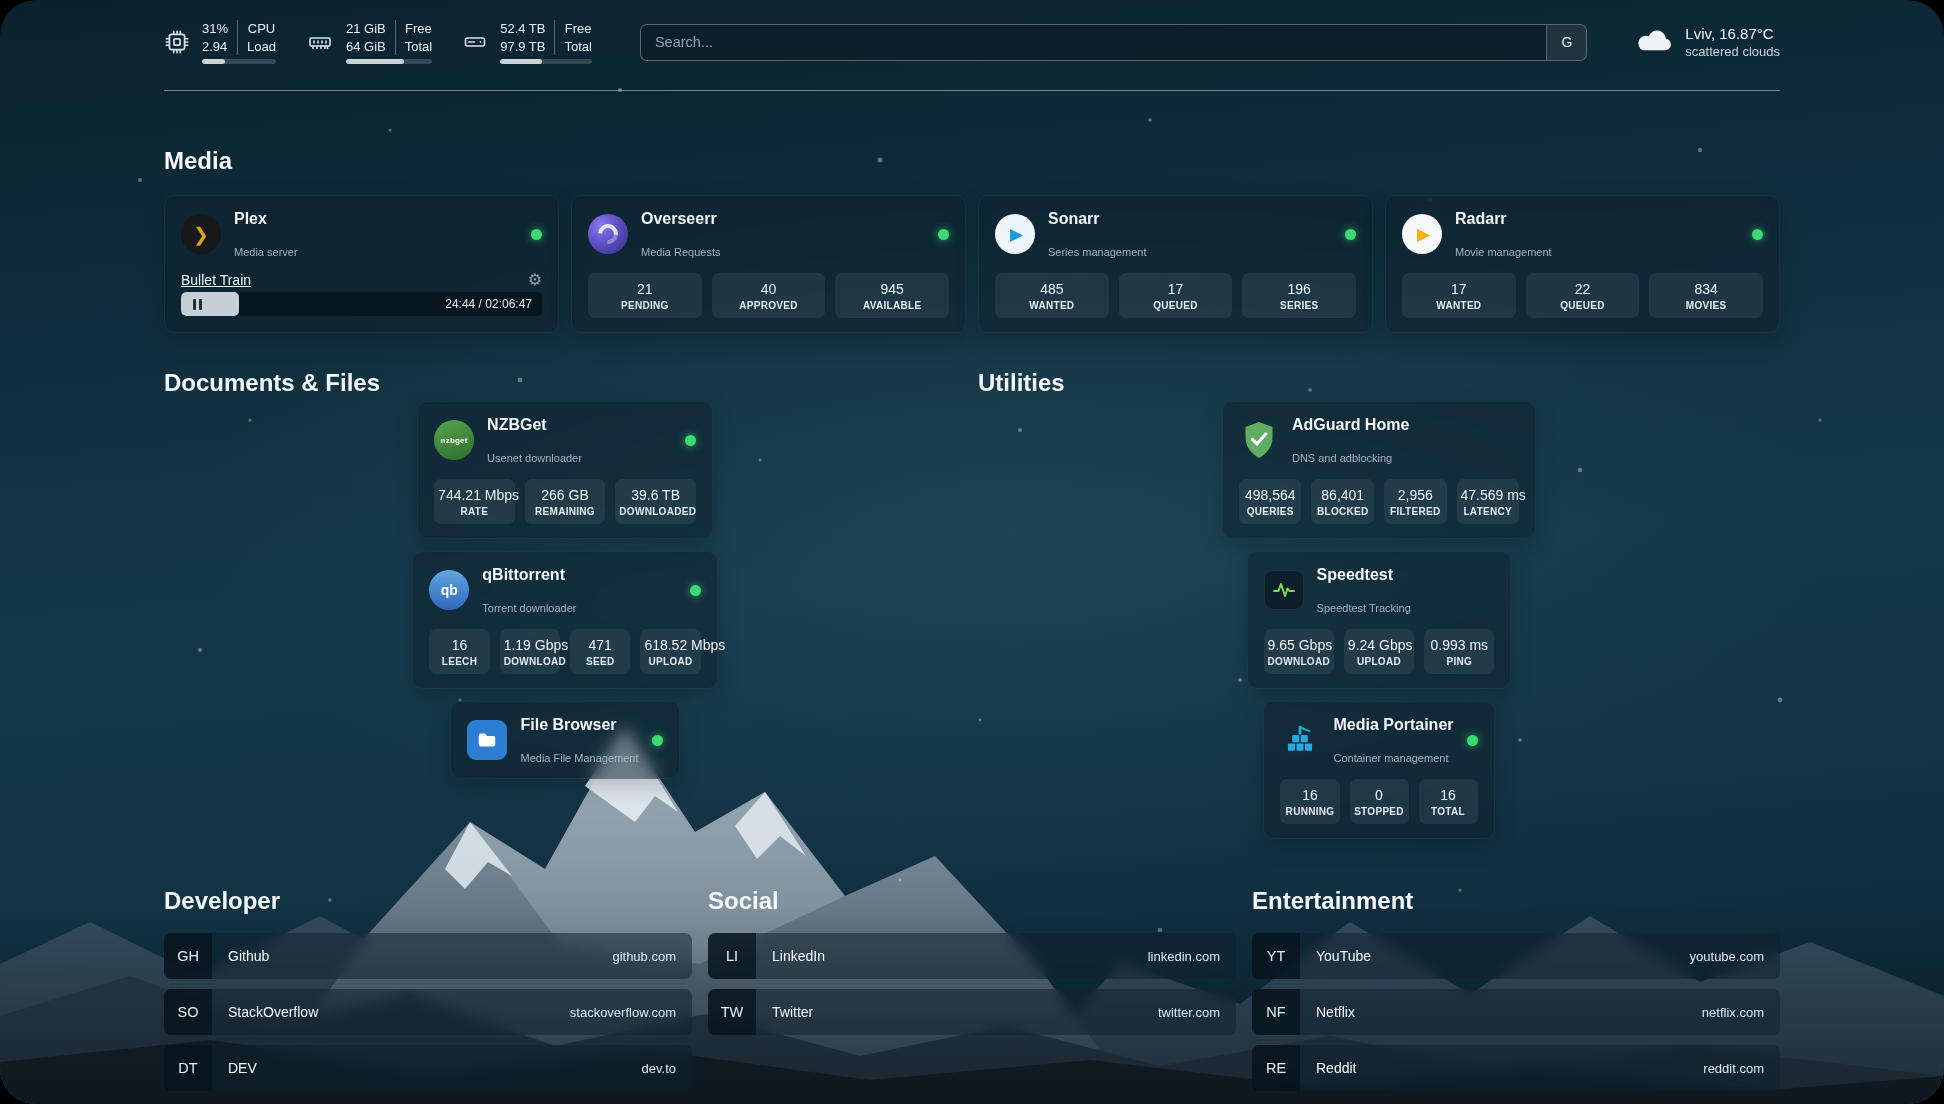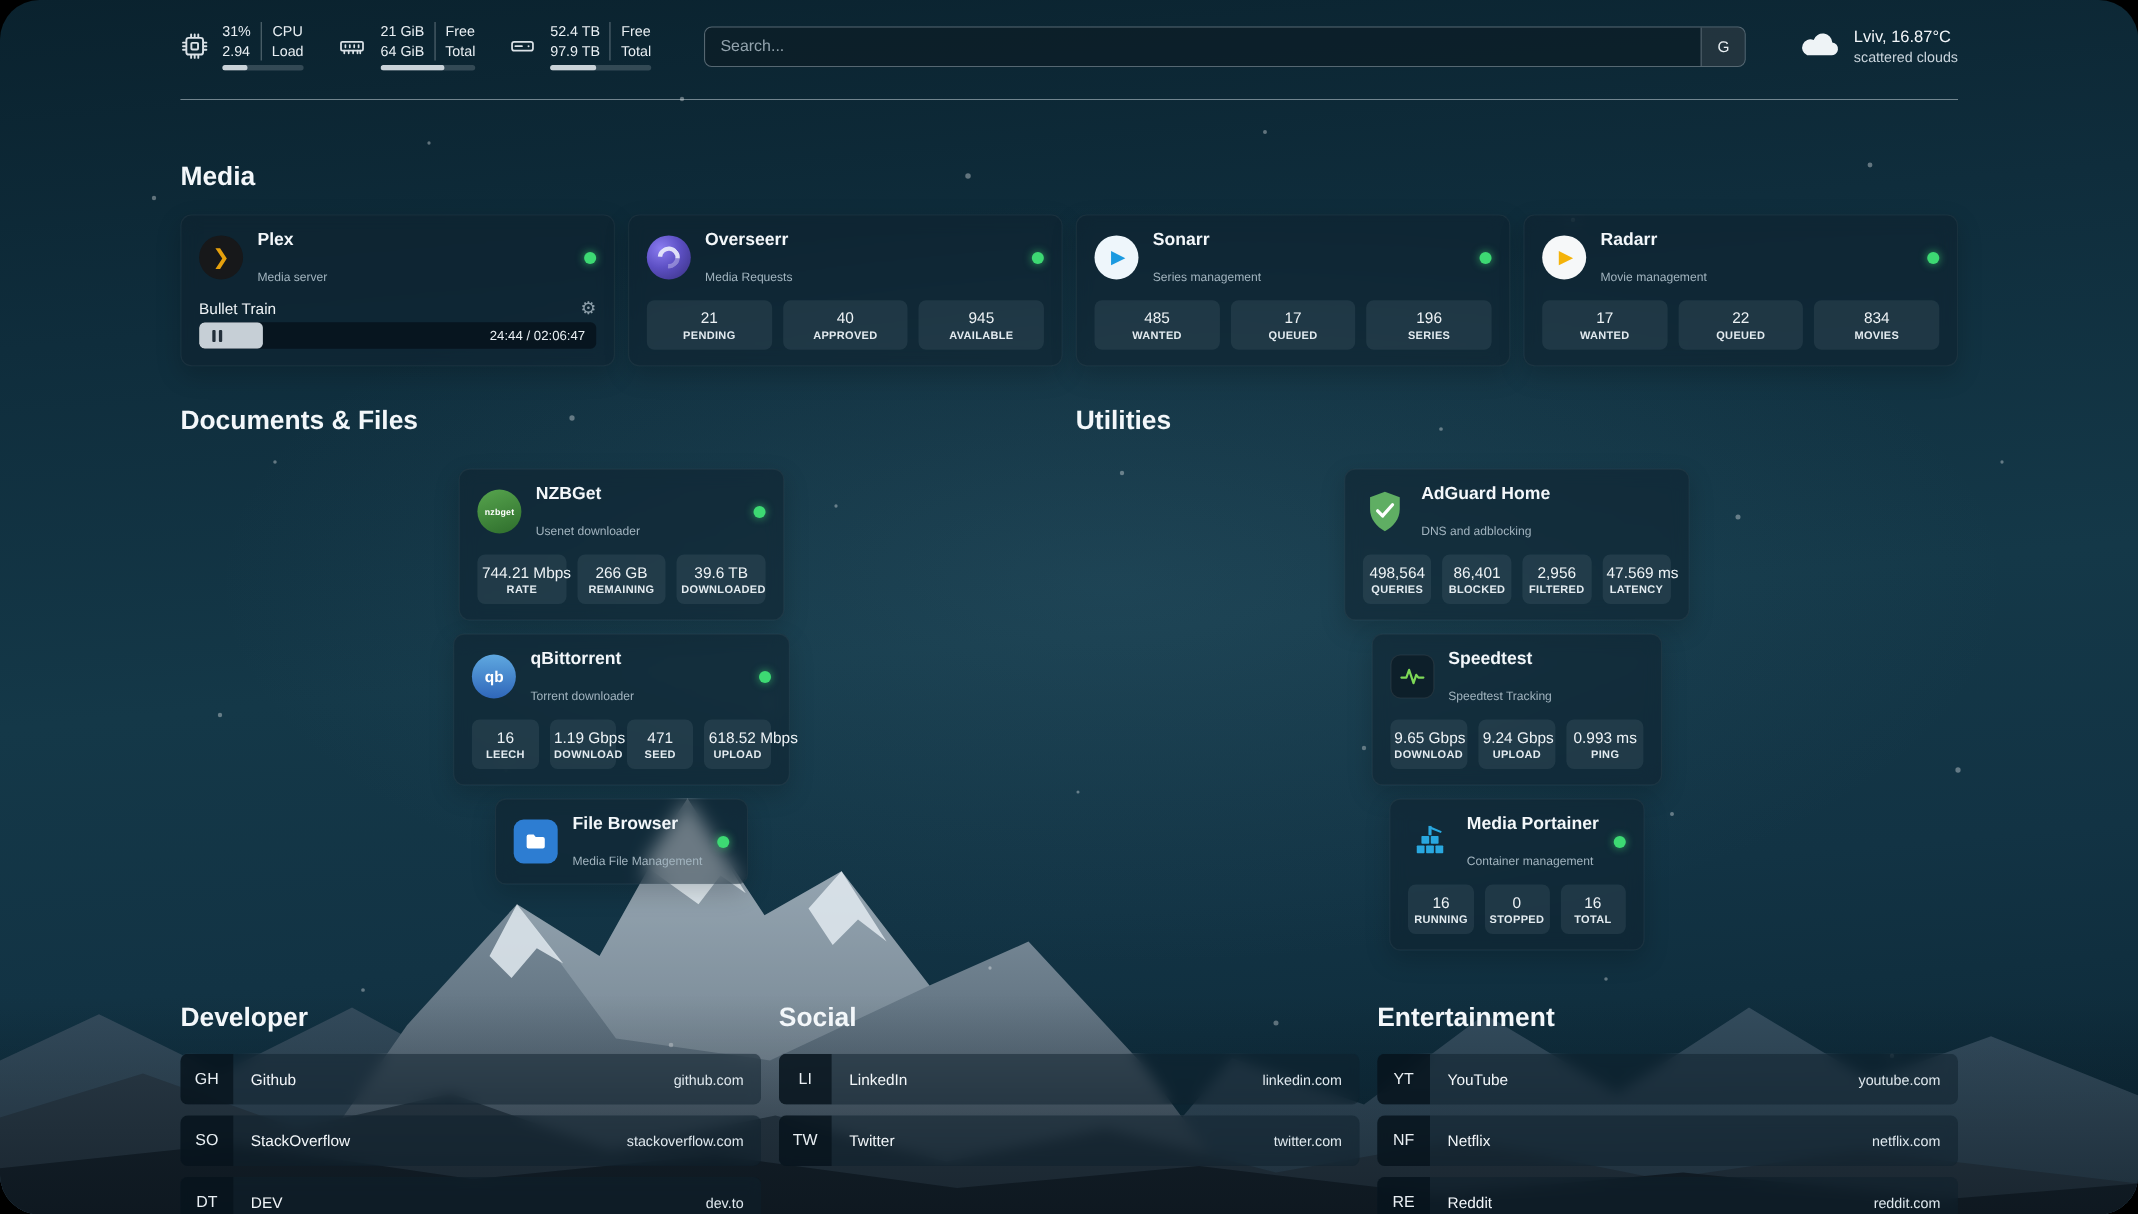--- a/index.html
+++ b/index.html
@@ -47,30 +47,30 @@
   .app-name { font-size:16px; font-weight:600; color:#f3f7fa; white-space:nowrap; }
   .app-sub { font-size:11px; color:#a2b4bf; margin-top:18px; white-space:nowrap; }
   .status-dot { width:11px; height:11px; border-radius:50%; margin-left:auto; flex:none; box-shadow:0 0 8px rgba(61,217,115,.7); }
   .stats-row { display:flex; gap:10px; margin-top:15px; }
   .stat { flex:1; background:rgba(222,238,247,.08); border-radius:7px; padding:8px 4px 7px; text-align:center; min-width:0; }
   .stat-value { font-size:14px; color:#eef3f6; white-space:nowrap; }
   .stat-label { font-size:10px; font-weight:700; color:#e3ebf0; letter-spacing:.3px; margin-top:3px; white-space:nowrap; }
 
   
   .plex-row { display:flex; align-items:center; justify-content:space-between; margin-top:12px; }
-  .plex-title { font-size:14px; color:#eef3f6; }
+  .plex-title { font-size:14px; color:#eef3f6;text-decoration:underline; }
   .gear { color:#8fa0ab; font-size:16px; cursor:pointer; }
   .player { margin-top:3px; height:24px; background:rgba(7,17,25,.78); border-radius:5px; display:flex; align-items:center; overflow:hidden; }
   .player-fill { height:100%; background:#c6cfd6; border-radius:5px; display:flex; align-items:center; flex:none; }
   .pause { display:flex; gap:3px; margin-left:12px; cursor:pointer; }
   .pause i { width:3px; height:11px; background:#222f3a; border-radius:1px; }
   .player-time { margin-left:auto; padding-right:10px; font-size:12px; color:#e9eff3; white-space:nowrap; }
 
   .two-col { display:grid; grid-template-columns:1fr 1fr; gap:12px; margin-top:36px; }
-  .col .section-title { margin-bottom:29px; }
+  .col .section-title { margin-bottom:4px; }
   .card-stack { display:flex; flex-direction:column; gap:12px;align-items:center; }
 
   
   .bookmarks-grid { display:grid; grid-template-columns:repeat(3,1fr); gap:16px; margin-top:48px; }
   .bm-col .section-title { margin-bottom:18px; }
   .bm-row { display:flex; align-items:center; height:46px; background:rgba(13,31,43,.5); border-radius:7px;
     overflow:hidden; margin-bottom:10px; cursor:pointer; backdrop-filter: blur(6px); }
   .bm-abbr { width:48px; align-self:stretch; display:flex; align-items:center; justify-content:center;
     background:rgba(7,18,26,.72); font-size:14.5px; color:#e9eff3; flex:none; }
   .bm-name { margin-left:16px; font-size:14px; color:#f3f7fa; }

